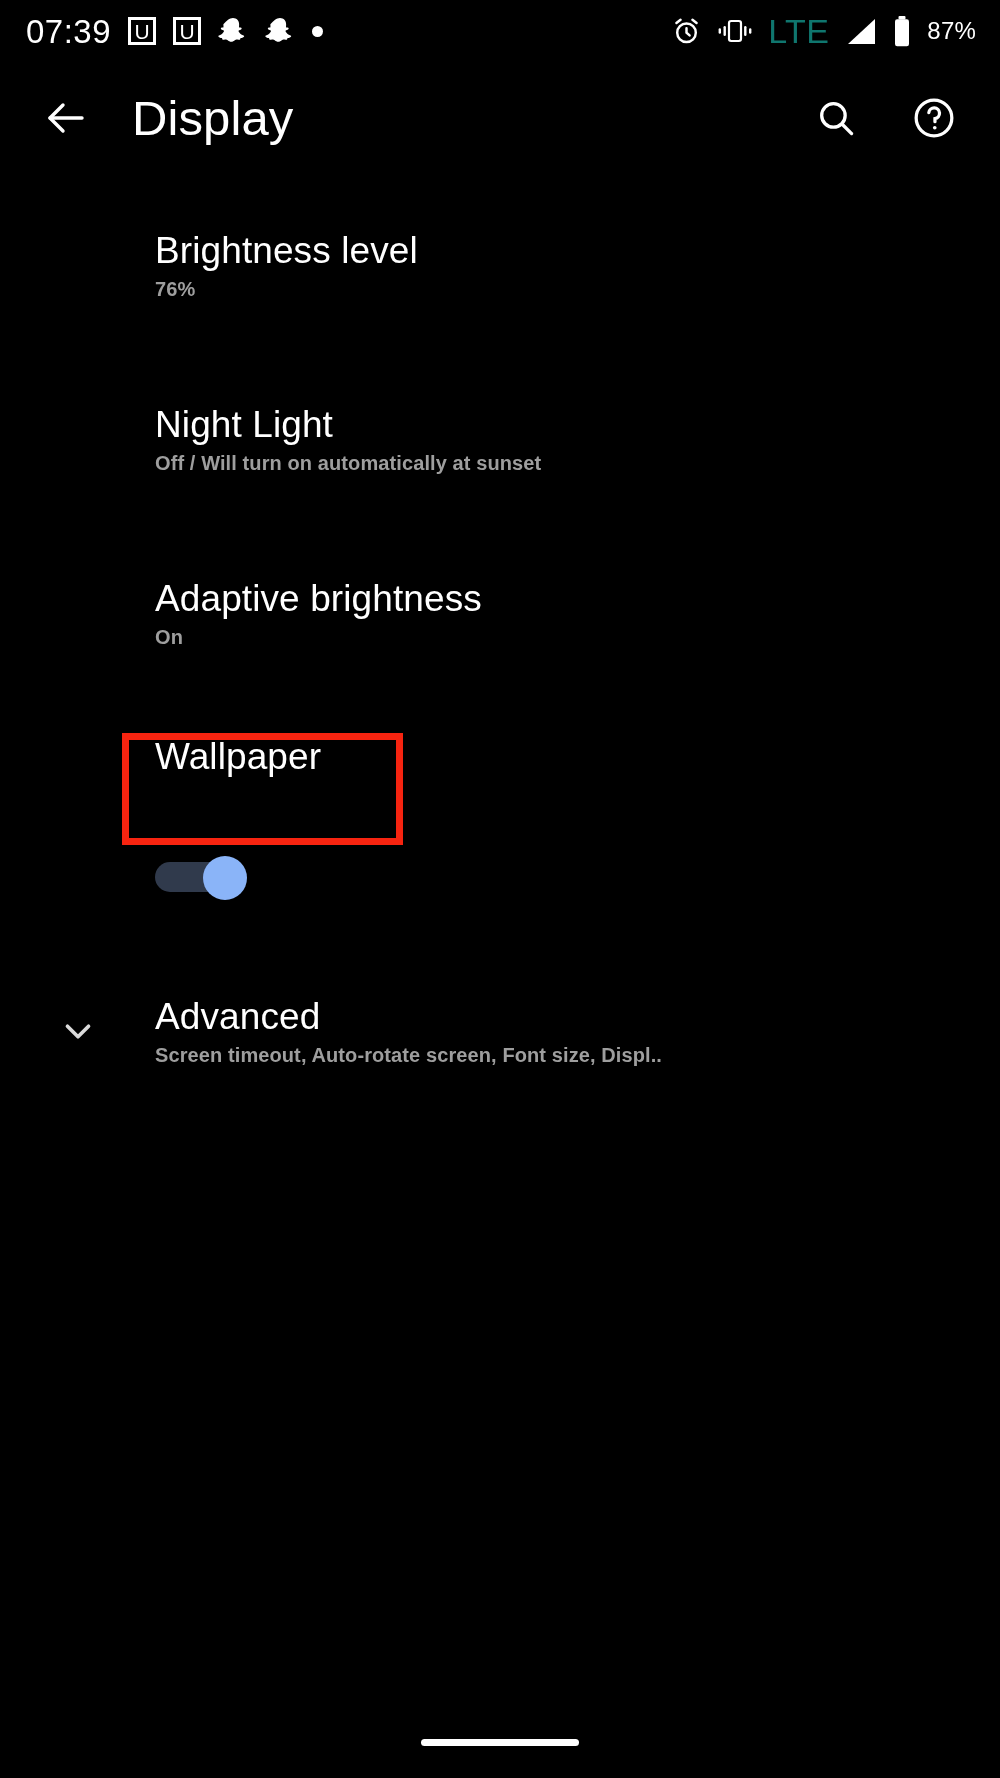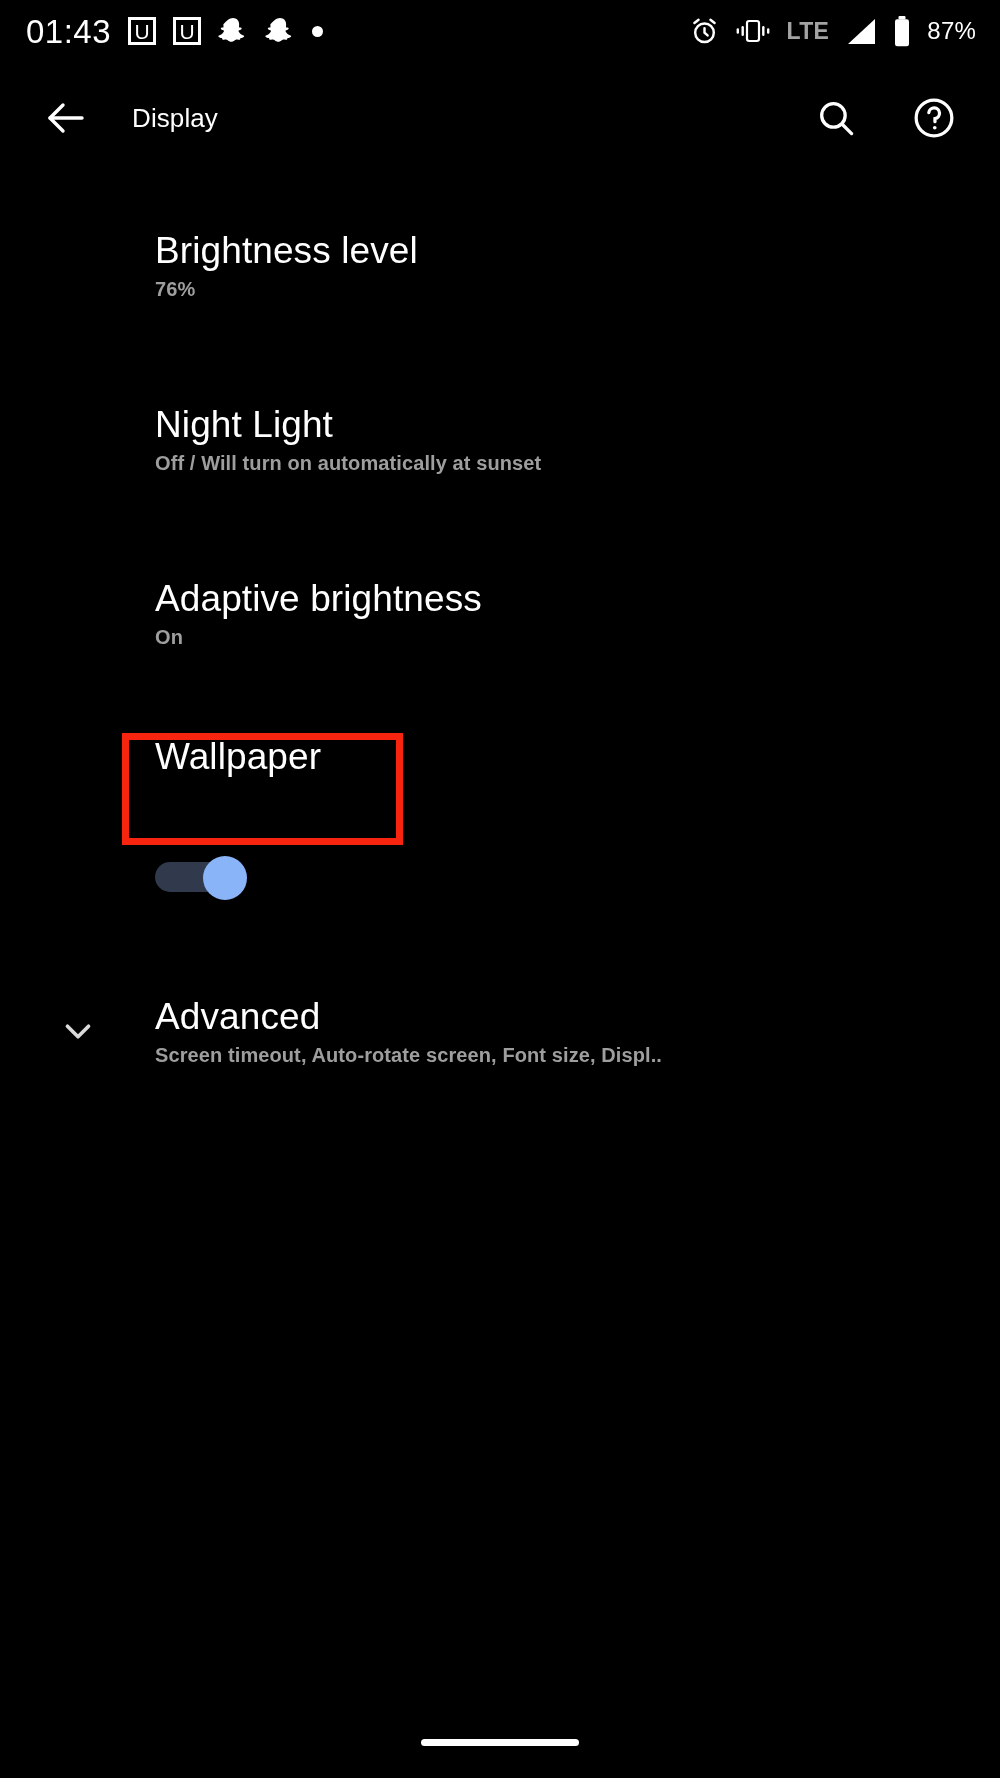--- a/index.html
+++ b/index.html
@@ -42,24 +42,24 @@
     align-items: center;
     gap: 16px;
   }
   .status-battery-text {
     font-size: 24px;
     font-weight: 500;
     letter-spacing: 0.2px;
     color: #ffffff;
   }
   .lte-text {
-    font-size: 23px;
-    font-weight: 700;
+    font-size: 34px;
+    font-weight: 400;
     letter-spacing: 0.4px;
-    color: #a3a3a3;
+    color: #0f766e;
   }
   .icon-u {
     width: 28px;
     height: 28px;
     border: 3px solid #ffffff;
     box-sizing: border-box;
     display: flex;
     align-items: center;
     justify-content: center;
     font-size: 21px;
@@ -85,21 +85,21 @@
   }
   .back-btn {
     width: 72px;
     height: 72px;
     display: flex;
     align-items: center;
     justify-content: center;
     flex: none;
   }
   .app-title {
-    font-size: 26px;
+    font-size: 49px;
     font-weight: 500;
     letter-spacing: 0.1px;
     margin-left: 30px;
     color: #ffffff;
   }
   .app-bar-actions {
     margin-left: auto;
     display: flex;
     align-items: center;
     gap: 42px;
@@ -221,21 +221,21 @@
     height: 7px;
     border-radius: 4px;
     background: #ffffff;
   }
 </style>
 </head>
 <body>
 
 <div class="status-bar">
   <div class="status-left">
-    <span class="status-clock">01:43</span>
+    <span class="status-clock">07:39</span>
     <span class="icon-u">U</span>
     <span class="icon-u">U</span>
     <span>
       <svg class="svg-ic" width="30" height="30" viewBox="0 0 24 24" fill="#ffffff" aria-hidden="true">
         <path d="M12 1.6c3 0 4.9 2.2 4.9 5.1 0 .9-.1 1.7-.1 2.3.3.2.7.3 1.1.2.5-.1.9.2 1 .6.1.5-.2.9-.8 1.1-.7.3-1.6.5-1.7 1 0 .3.3.8.8 1.4.8 1 2 1.9 3.2 2.2.4.1.6.4.5.8-.2.7-1.6 1.1-2.7 1.3-.2.1-.3.3-.4.7-.1.3-.2.7-.6.7-.4 0-.9-.2-1.7-.2-1.1 0-1.6.2-2.3.8-.7.5-1.4 1-2.6 1-1.2 0-1.9-.5-2.6-1-.7-.6-1.2-.8-2.3-.8-.8 0-1.3.2-1.7.2-.4 0-.5-.4-.6-.7-.1-.4-.2-.6-.4-.7-1.1-.2-2.5-.6-2.7-1.3-.1-.4.1-.7.5-.8 1.2-.3 2.4-1.2 3.2-2.2.5-.6.8-1.1.8-1.4-.1-.5-1-.7-1.7-1-.6-.2-.9-.6-.8-1.1.1-.4.5-.7 1-.6.4.1.8 0 1.1-.2 0-.6-.1-1.4-.1-2.3C7.1 3.8 9 1.6 12 1.6z"></path>
       </svg>
     </span>
     <span>
       <svg class="svg-ic" width="30" height="30" viewBox="0 0 24 24" fill="#ffffff" aria-hidden="true">
         <path d="M12 1.6c3 0 4.9 2.2 4.9 5.1 0 .9-.1 1.7-.1 2.3.3.2.7.3 1.1.2.5-.1.9.2 1 .6.1.5-.2.9-.8 1.1-.7.3-1.6.5-1.7 1 0 .3.3.8.8 1.4.8 1 2 1.9 3.2 2.2.4.1.6.4.5.8-.2.7-1.6 1.1-2.7 1.3-.2.1-.3.3-.4.7-.1.3-.2.7-.6.7-.4 0-.9-.2-1.7-.2-1.1 0-1.6.2-2.3.8-.7.5-1.4 1-2.6 1-1.2 0-1.9-.5-2.6-1-.7-.6-1.2-.8-2.3-.8-.8 0-1.3.2-1.7.2-.4 0-.5-.4-.6-.7-.1-.4-.2-.6-.4-.7-1.1-.2-2.5-.6-2.7-1.3-.1-.4.1-.7.5-.8 1.2-.3 2.4-1.2 3.2-2.2.5-.6.8-1.1.8-1.4-.1-.5-1-.7-1.7-1-.6-.2-.9-.6-.8-1.1.1-.4.5-.7 1-.6.4.1.8 0 1.1-.2 0-.6-.1-1.4-.1-2.3C7.1 3.8 9 1.6 12 1.6z"></path>

